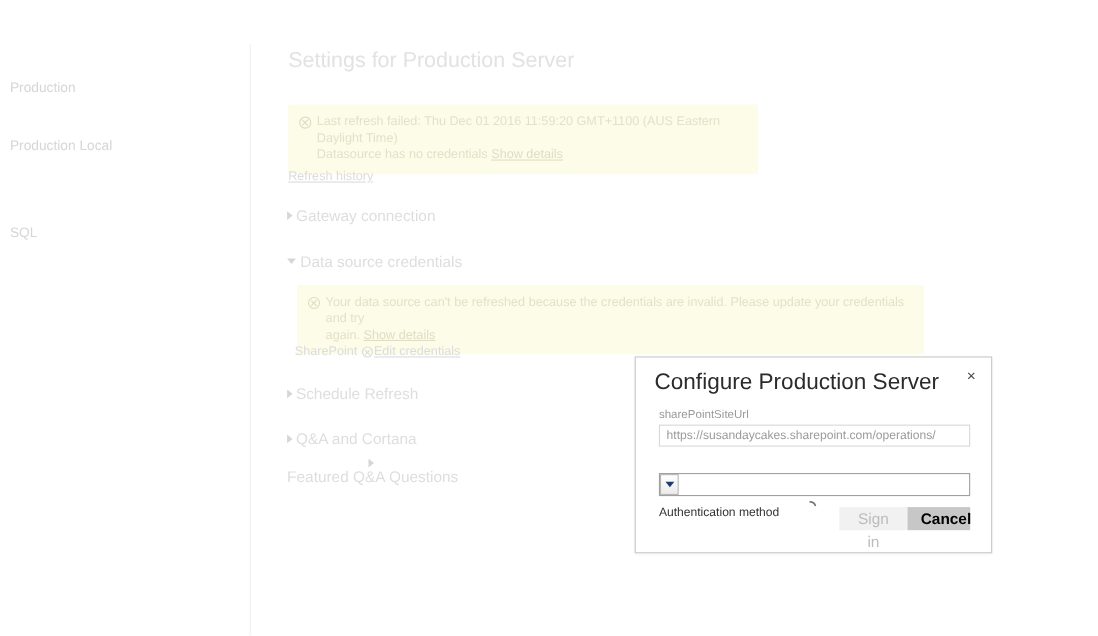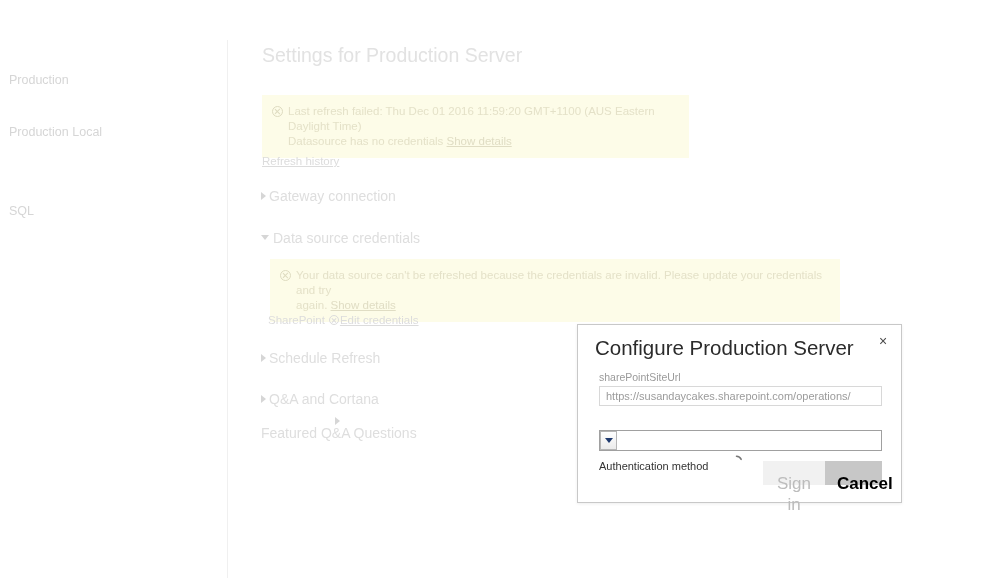--- a/index.html
+++ b/index.html
@@ -305,24 +305,24 @@
     position: absolute;
     left: 152px; top: 130px;
     width: 13px; height: 13px;
   }
   .spinner svg { display: block; }
 
   .btn {
     position: absolute;
     height: 21px;
     border: none;
-    font-size: 17px;
+    font-size: 14px;
     font-family: "Liberation Sans", sans-serif;
     cursor: pointer;
-    padding: 12px 12px;
+    padding: 0 12px;
     line-height: 21px;
   }
   .btn-signin {
     left: 185px; top: 136px;
     width: 62px;
     background: #f1f1f1;
     color: #bcbcbc;
     cursor: default;
   }
   .btn-cancel {

